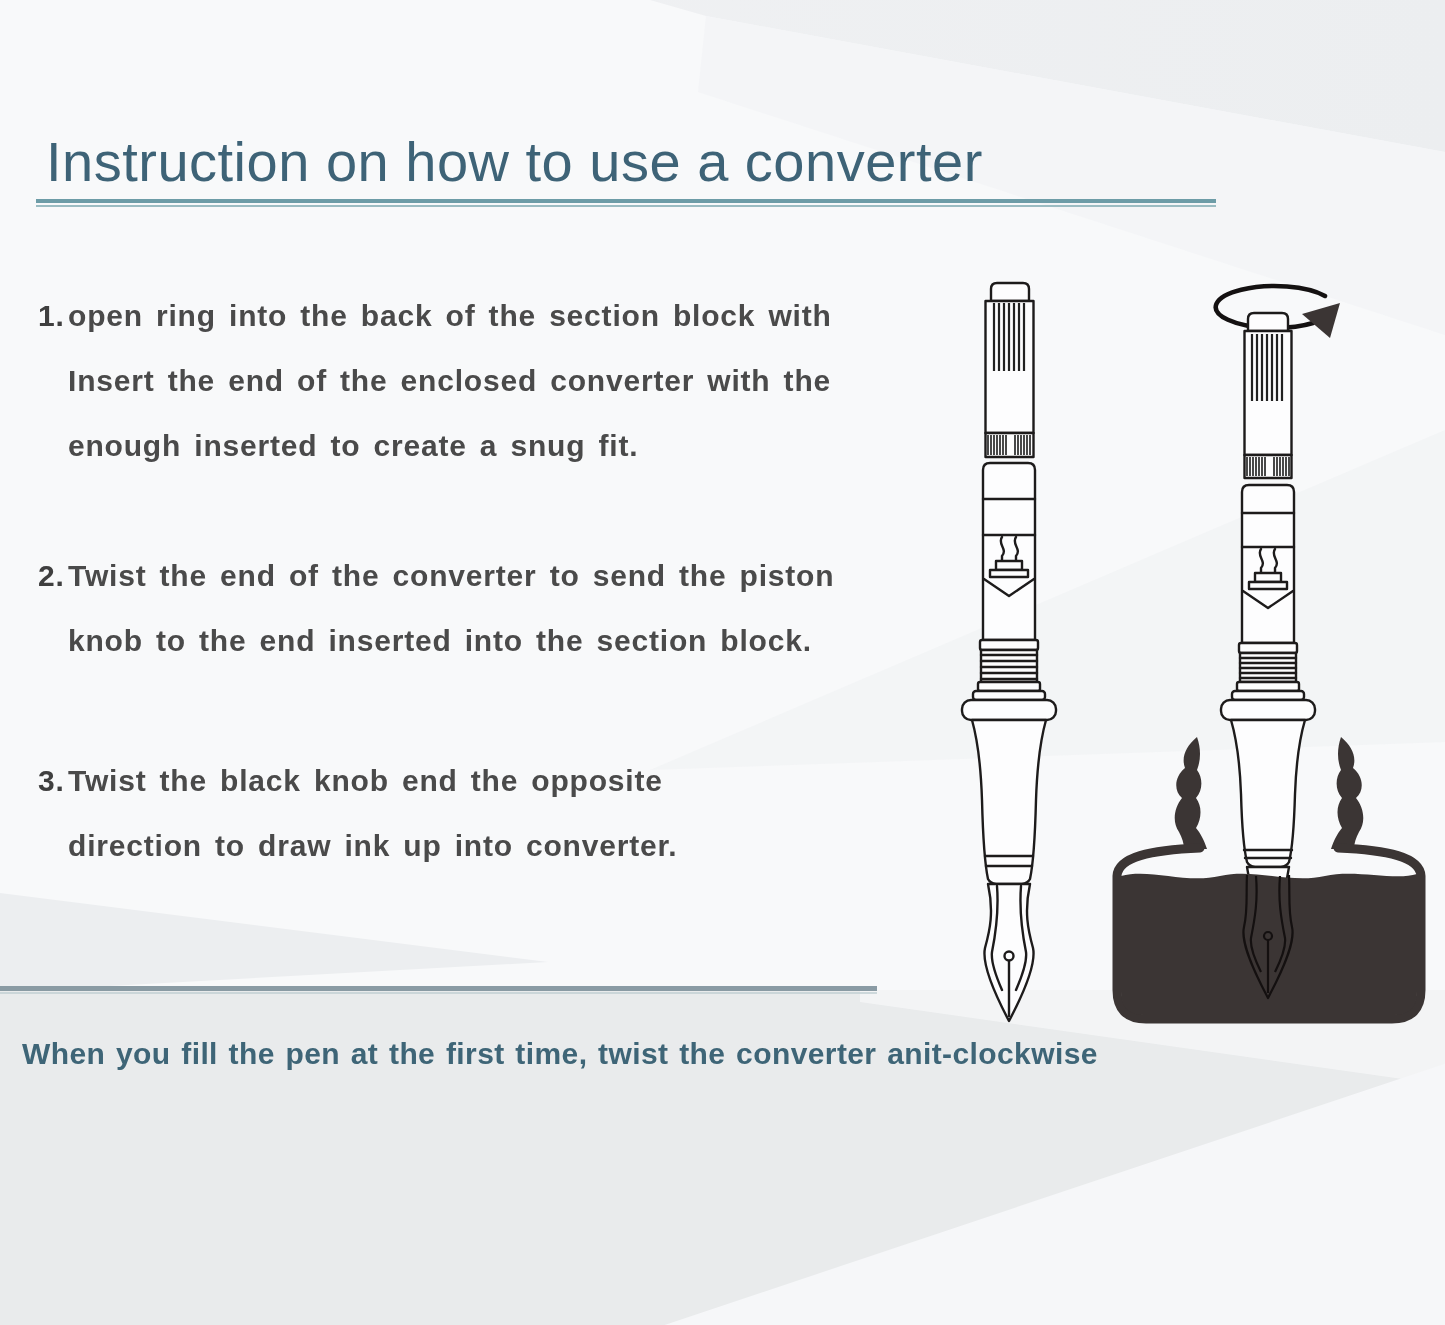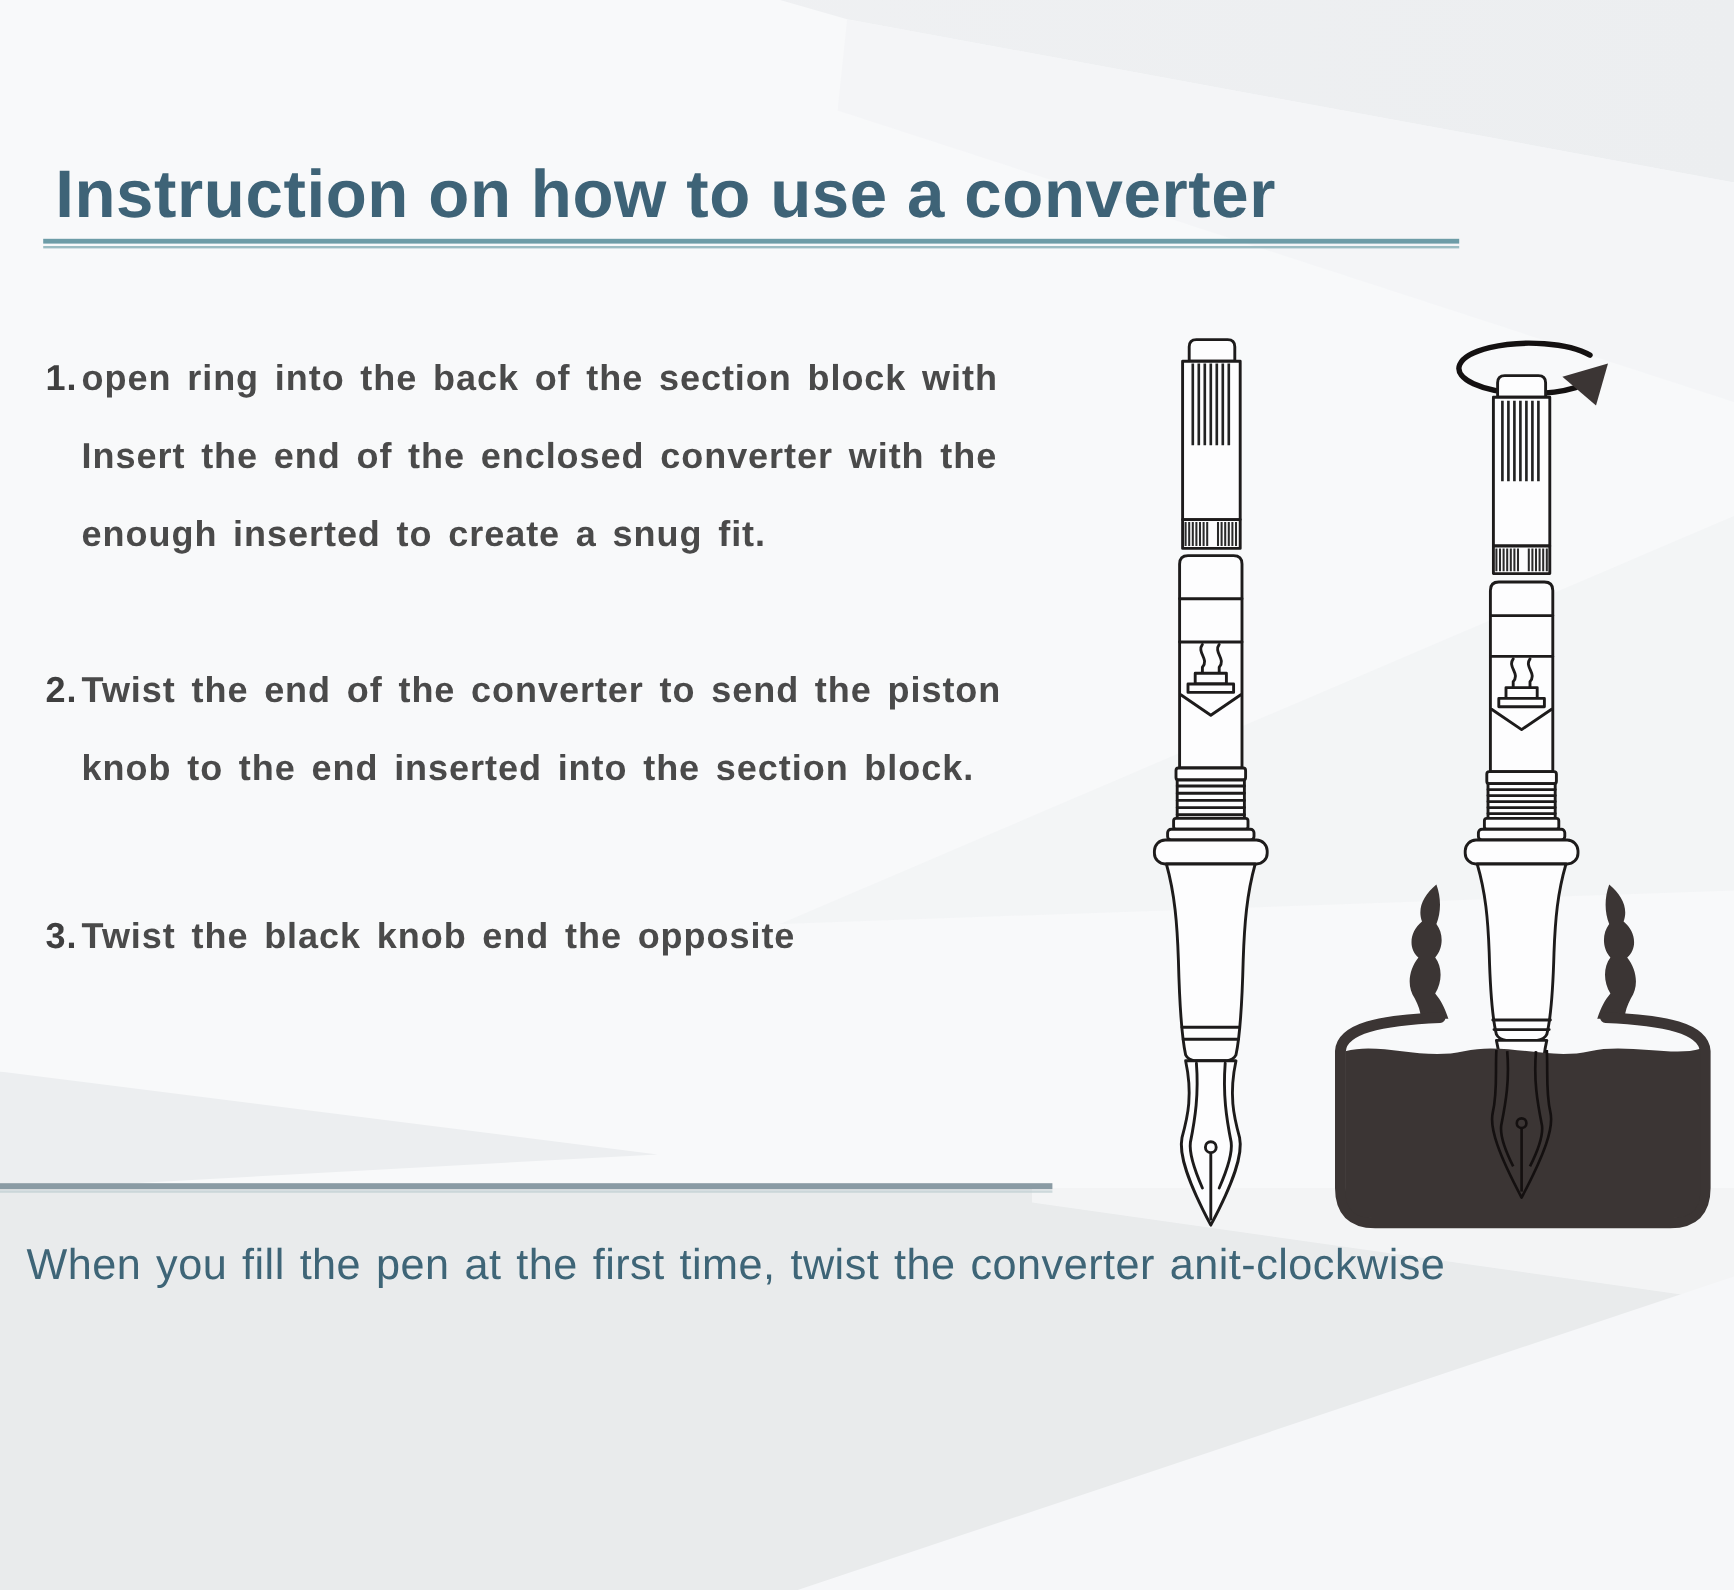--- a/index.html
+++ b/index.html
@@ -15,35 +15,35 @@
   .w-top1{background:linear-gradient(to right,#f1f2f4,#eceef0);clip-path:polygon(650px 0,1445px 0,1445px 152px,706px 16px)}
   .w-top2{background:#f3f4f6;opacity:.8;clip-path:polygon(706px 16px,1445px 152px,1445px 335px,698px 92px)}
   .w-mid{background:#f0f2f3;opacity:.6;clip-path:polygon(1445px 430px,650px 770px,1445px 742px)}
   .w-left{background:#eceef0;clip-path:polygon(0 893px,548px 962px,0 992px)}
   .band{position:absolute;left:0;top:990px;width:1445px;height:335px;background:var(--band)}
   .band-light-tr{position:absolute;left:0;top:990px;width:1445px;height:335px;background:#f4f5f6;opacity:.9;
     clip-path:polygon(860px 0,1445px 0,1445px 95px,860px 12px)}
   .band-light-br{position:absolute;left:0;top:990px;width:1445px;height:335px;background:#f6f7f9;
     clip-path:polygon(46% 100%,100% 22%,100% 100%)}
   
-  .title{position:absolute;left:46px;top:134px;font-size:56px;line-height:56px;font-weight:700;
+  .title{position:absolute;left:46px;top:134px;font-size:56px;line-height:56px;font-weight:400;
     letter-spacing:.5px;color:var(--title);white-space:nowrap}
   .title-rule{position:absolute;left:36px;top:199px;width:1180px}
   .title-rule .r1{height:4px;background:var(--underline)}
   .title-rule .r2{height:2px;background:var(--underline-light);margin-top:2px}
   
   .step{position:absolute;display:flex;color:var(--step-text);font-size:30px;line-height:65px;
     font-weight:600;letter-spacing:.8px;word-spacing:4px;white-space:nowrap}
   .step .num{font-weight:700;width:30px;flex:0 0 30px;color:#3f3f3f}
   .step-1{left:38px;top:283px}
   .step-2{left:38px;top:543px}
   .step-3{left:38px;top:748px}
   
-  .footer{position:absolute;left:22px;top:1027px;color:var(--footer-text);font-size:36px;
-    line-height:53px;font-weight:400;letter-spacing:.4px;word-spacing:2px;white-space:nowrap}
+  .footer{position:absolute;left:22px;top:1027px;color:var(--footer-text);font-size:30px;
+    line-height:53px;font-weight:700;letter-spacing:.4px;word-spacing:2px;white-space:nowrap}
   .divider{position:absolute;left:0;top:986px;width:877px;height:4.5px;background:var(--divider)}
   .divider-light{position:absolute;left:0;top:992px;width:877px;height:2px;background:#c6d2d6;opacity:.85}
   
   .figure-layer{position:absolute;left:0;top:0;width:1445px;height:1325px}
   .fw{fill:#fdfdfe;stroke:var(--line);stroke-width:2.4;stroke-linejoin:round}
   .st{fill:none;stroke:var(--line);stroke-width:2.4;stroke-linejoin:round;stroke-linecap:round}
   .thin{fill:none;stroke:#2a2a2a;stroke-width:1.7}
   .rib{fill:none;stroke:#222;stroke-width:2.2}
   .dark{fill:var(--ink);stroke:none}
   .wall{fill:none;stroke:var(--ink);stroke-width:9;stroke-linecap:round}
@@ -174,18 +174,19 @@
   <div>
     <div>Twist the end of the converter to send the piston</div>
     <div>knob to the end inserted into the section block.</div>
   </div>
 </div>
 
 <div class="step step-3">
   <span class="num">3.</span>
   <div>
     <div>Twist the black knob end the opposite</div>
+    <div>direction to draw ink up into converter.</div>
   </div>
 </div>
 
 <div class="footer">
   <div>When you fill the pen at the first time, twist the converter anit-clockwise</div>
 </div>
 
 </body></html>

